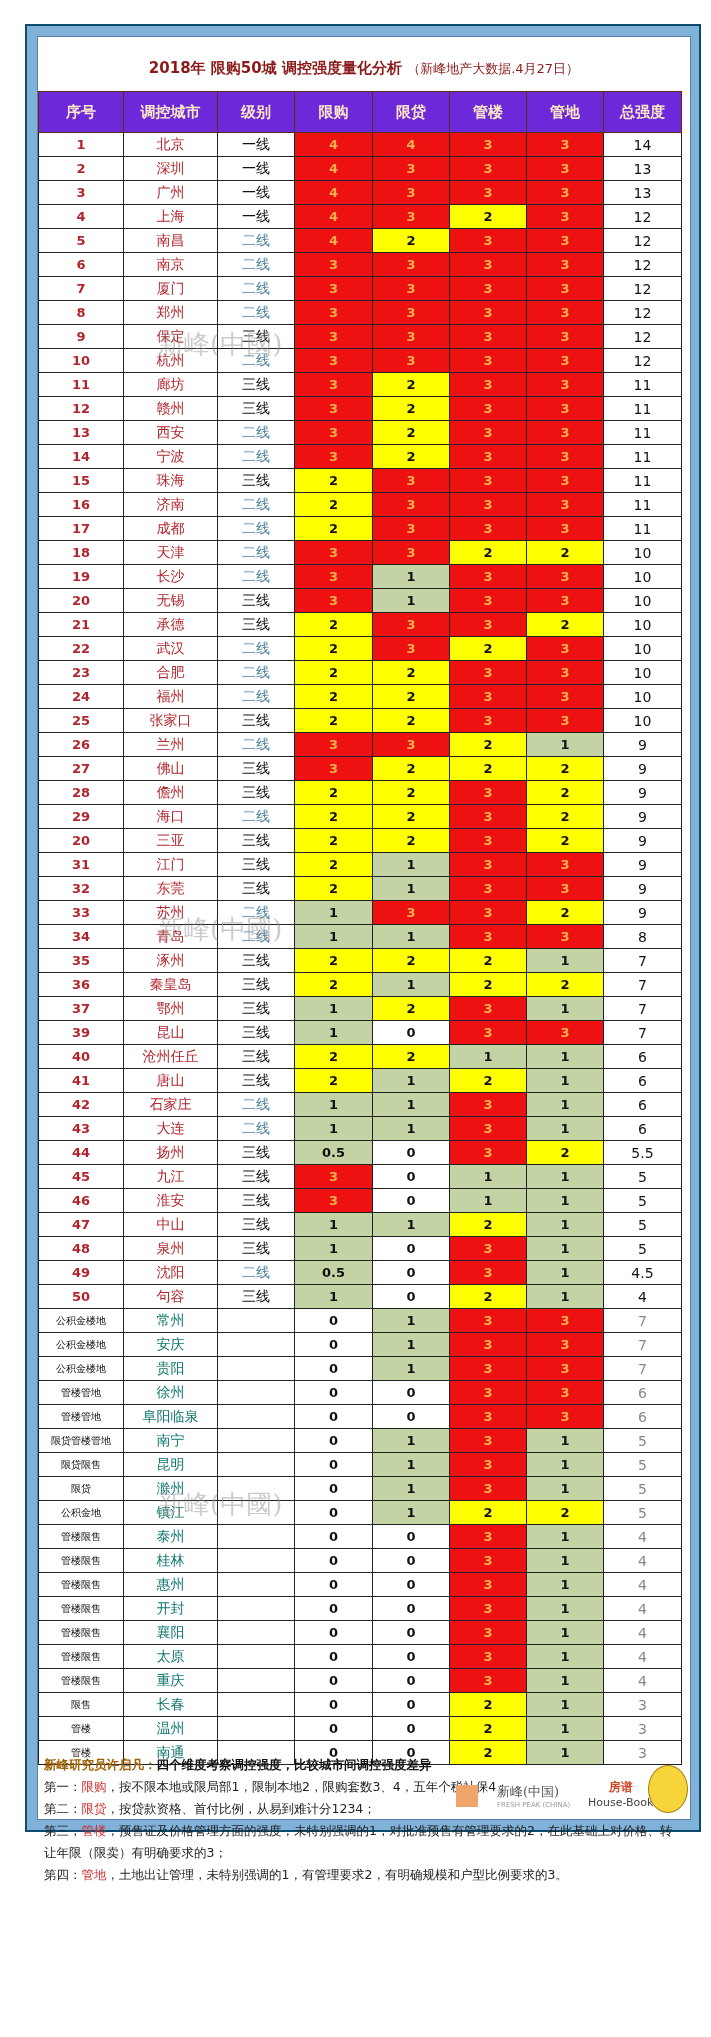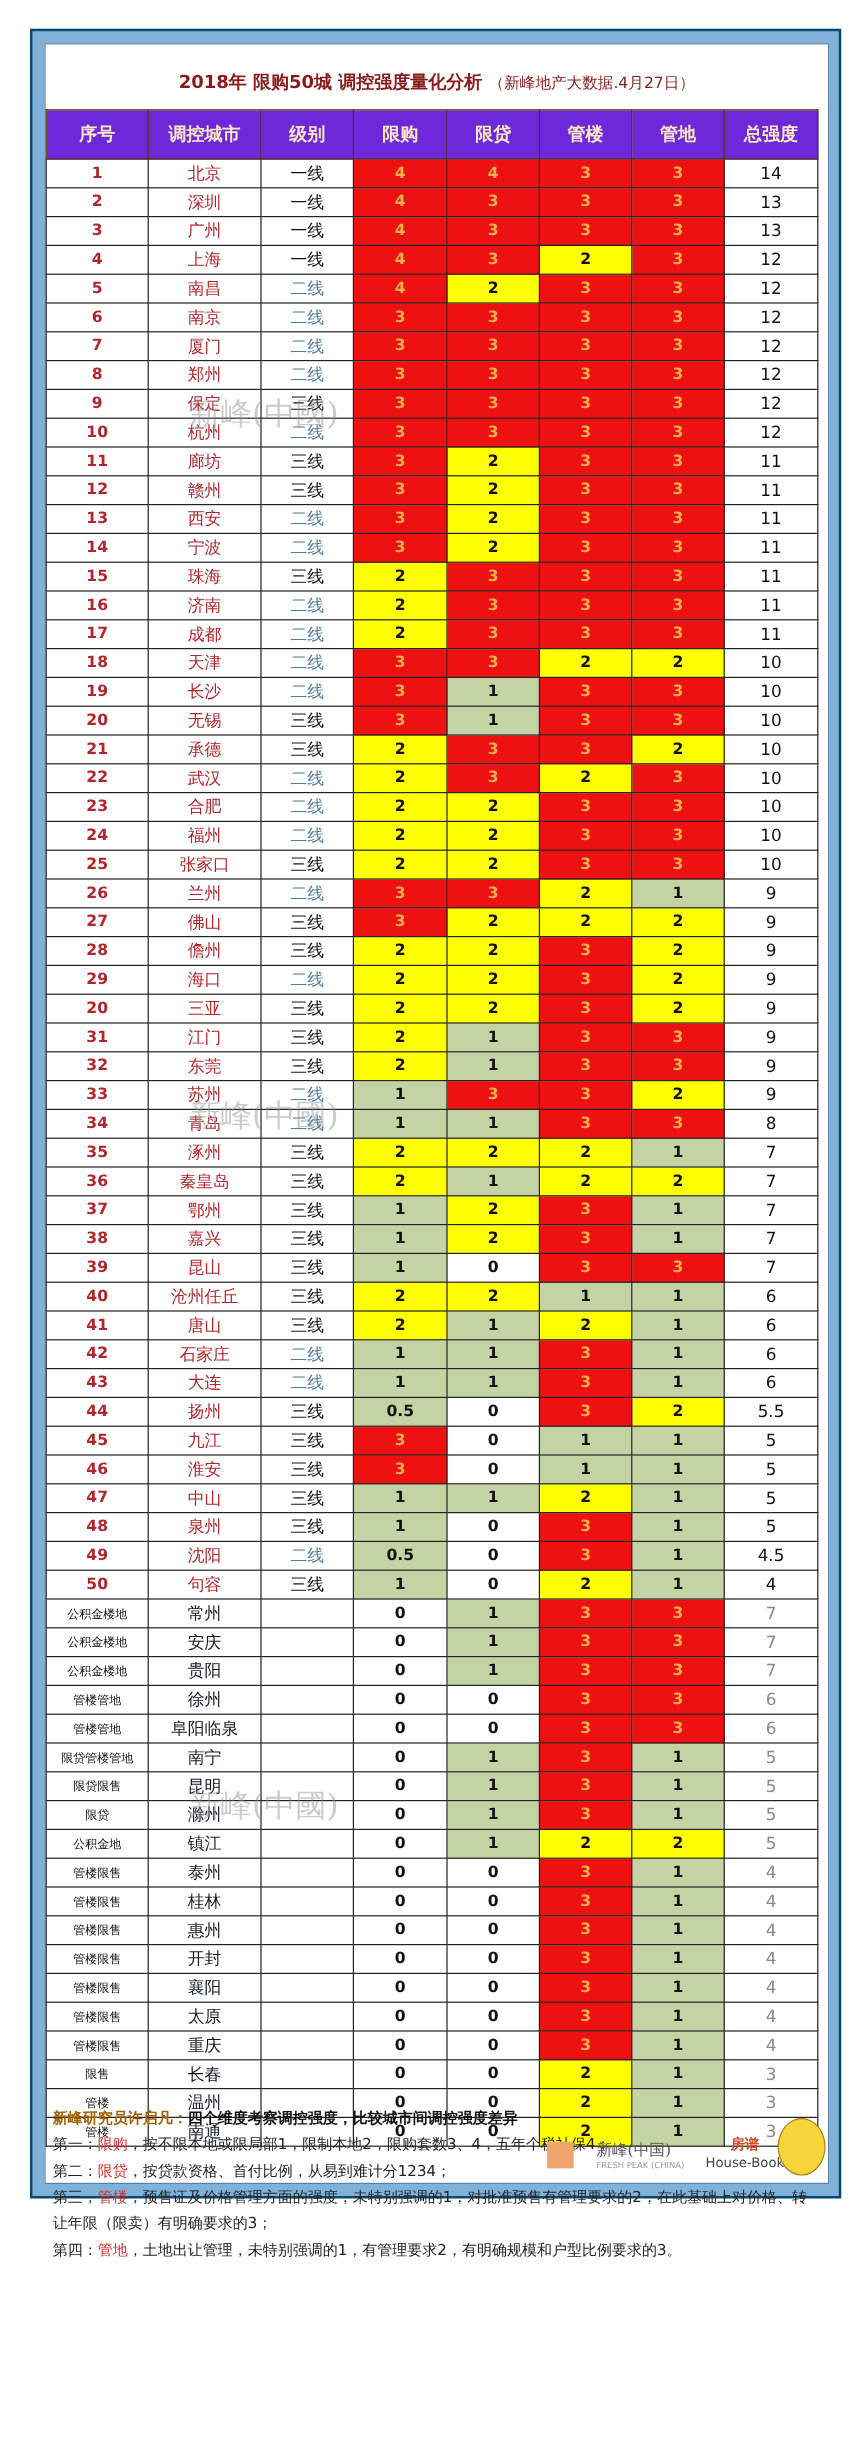--- a/index.html
+++ b/index.html
@@ -6,21 +6,21 @@
   body{width:711px;height:2037px;position:relative;font-family:"DejaVu Sans","Liberation Sans",sans-serif;overflow:hidden;}
   .frame-outer{position:absolute;left:25px;top:24px;width:676px;height:1808px;background:#7fb1d9;border:2px solid #0c4a6e;box-sizing:border-box;}
   .frame-inner{position:absolute;left:10px;top:10px;right:8px;bottom:10px;background:#fff;border:1px solid #5a7fa8;box-sizing:border-box;}
   .title{position:absolute;left:0;right:0;top:12px;height:38px;text-align:center;line-height:38px;font-size:15px;font-weight:bold;color:#8b1a1a;white-space:nowrap;}
   .title .sub{font-weight:normal;font-size:13px;color:#8b1a1a;}
   table{position:absolute;left:0;top:54px;border-collapse:collapse;table-layout:fixed;width:643px;}
   th{background:#6d28d9;color:#fbe7c8;font-size:15px;height:38px;border:1px solid #5b2e08;font-weight:bold;}
   td{height:23px;border:1px solid #222;text-align:center;font-size:13px;padding:0;font-weight:bold;}
   td.no{color:#b0262c;}
   td.city{color:#b0262c;font-weight:normal;font-size:14px;}
-  td.city.plain{color:#0f172a;}
+  td.city.plain{color:#0f766e;}
   td.tag{color:#111;font-weight:normal;font-size:10px;}
   td.tier{font-weight:normal;font-size:14px;color:#111;}
   td.tier.t2{color:#4f7fa0;}
   td.v4,td.v3{background:#ee1111;color:#f5b04a;}
   td.v2{background:#ffff00;color:#111;}
   td.v1,td.v05{background:#c4d3a4;color:#111;}
   td.v0{background:#fff;color:#111;}
   td.total{color:#111;font-size:14px;font-weight:normal;}
   td.total.grey{color:#888;}
   .notes{position:absolute;left:6px;right:6px;top:1717px;font-size:12.5px;line-height:22px;color:#222;}
@@ -434,30 +434,20 @@
             <td class="no">37</td>
             <td class="city">鄂州</td>
             <td class="tier">三线</td>
             <td class="v1">1</td>
             <td class="v2">2</td>
             <td class="v3">3</td>
             <td class="v1">1</td>
             <td class="total">7</td>
           </tr>
           <tr>
-            <td class="no">38</td>
-            <td class="city">嘉兴</td>
-            <td class="tier">三线</td>
-            <td class="v1">1</td>
-            <td class="v2">2</td>
-            <td class="v3">3</td>
-            <td class="v1">1</td>
-            <td class="total">7</td>
-          </tr>
-          <tr>
             <td class="no">39</td>
             <td class="city">昆山</td>
             <td class="tier">三线</td>
             <td class="v1">1</td>
             <td class="v0">0</td>
             <td class="v3">3</td>
             <td class="v3">3</td>
             <td class="total">7</td>
           </tr>
           <tr>

